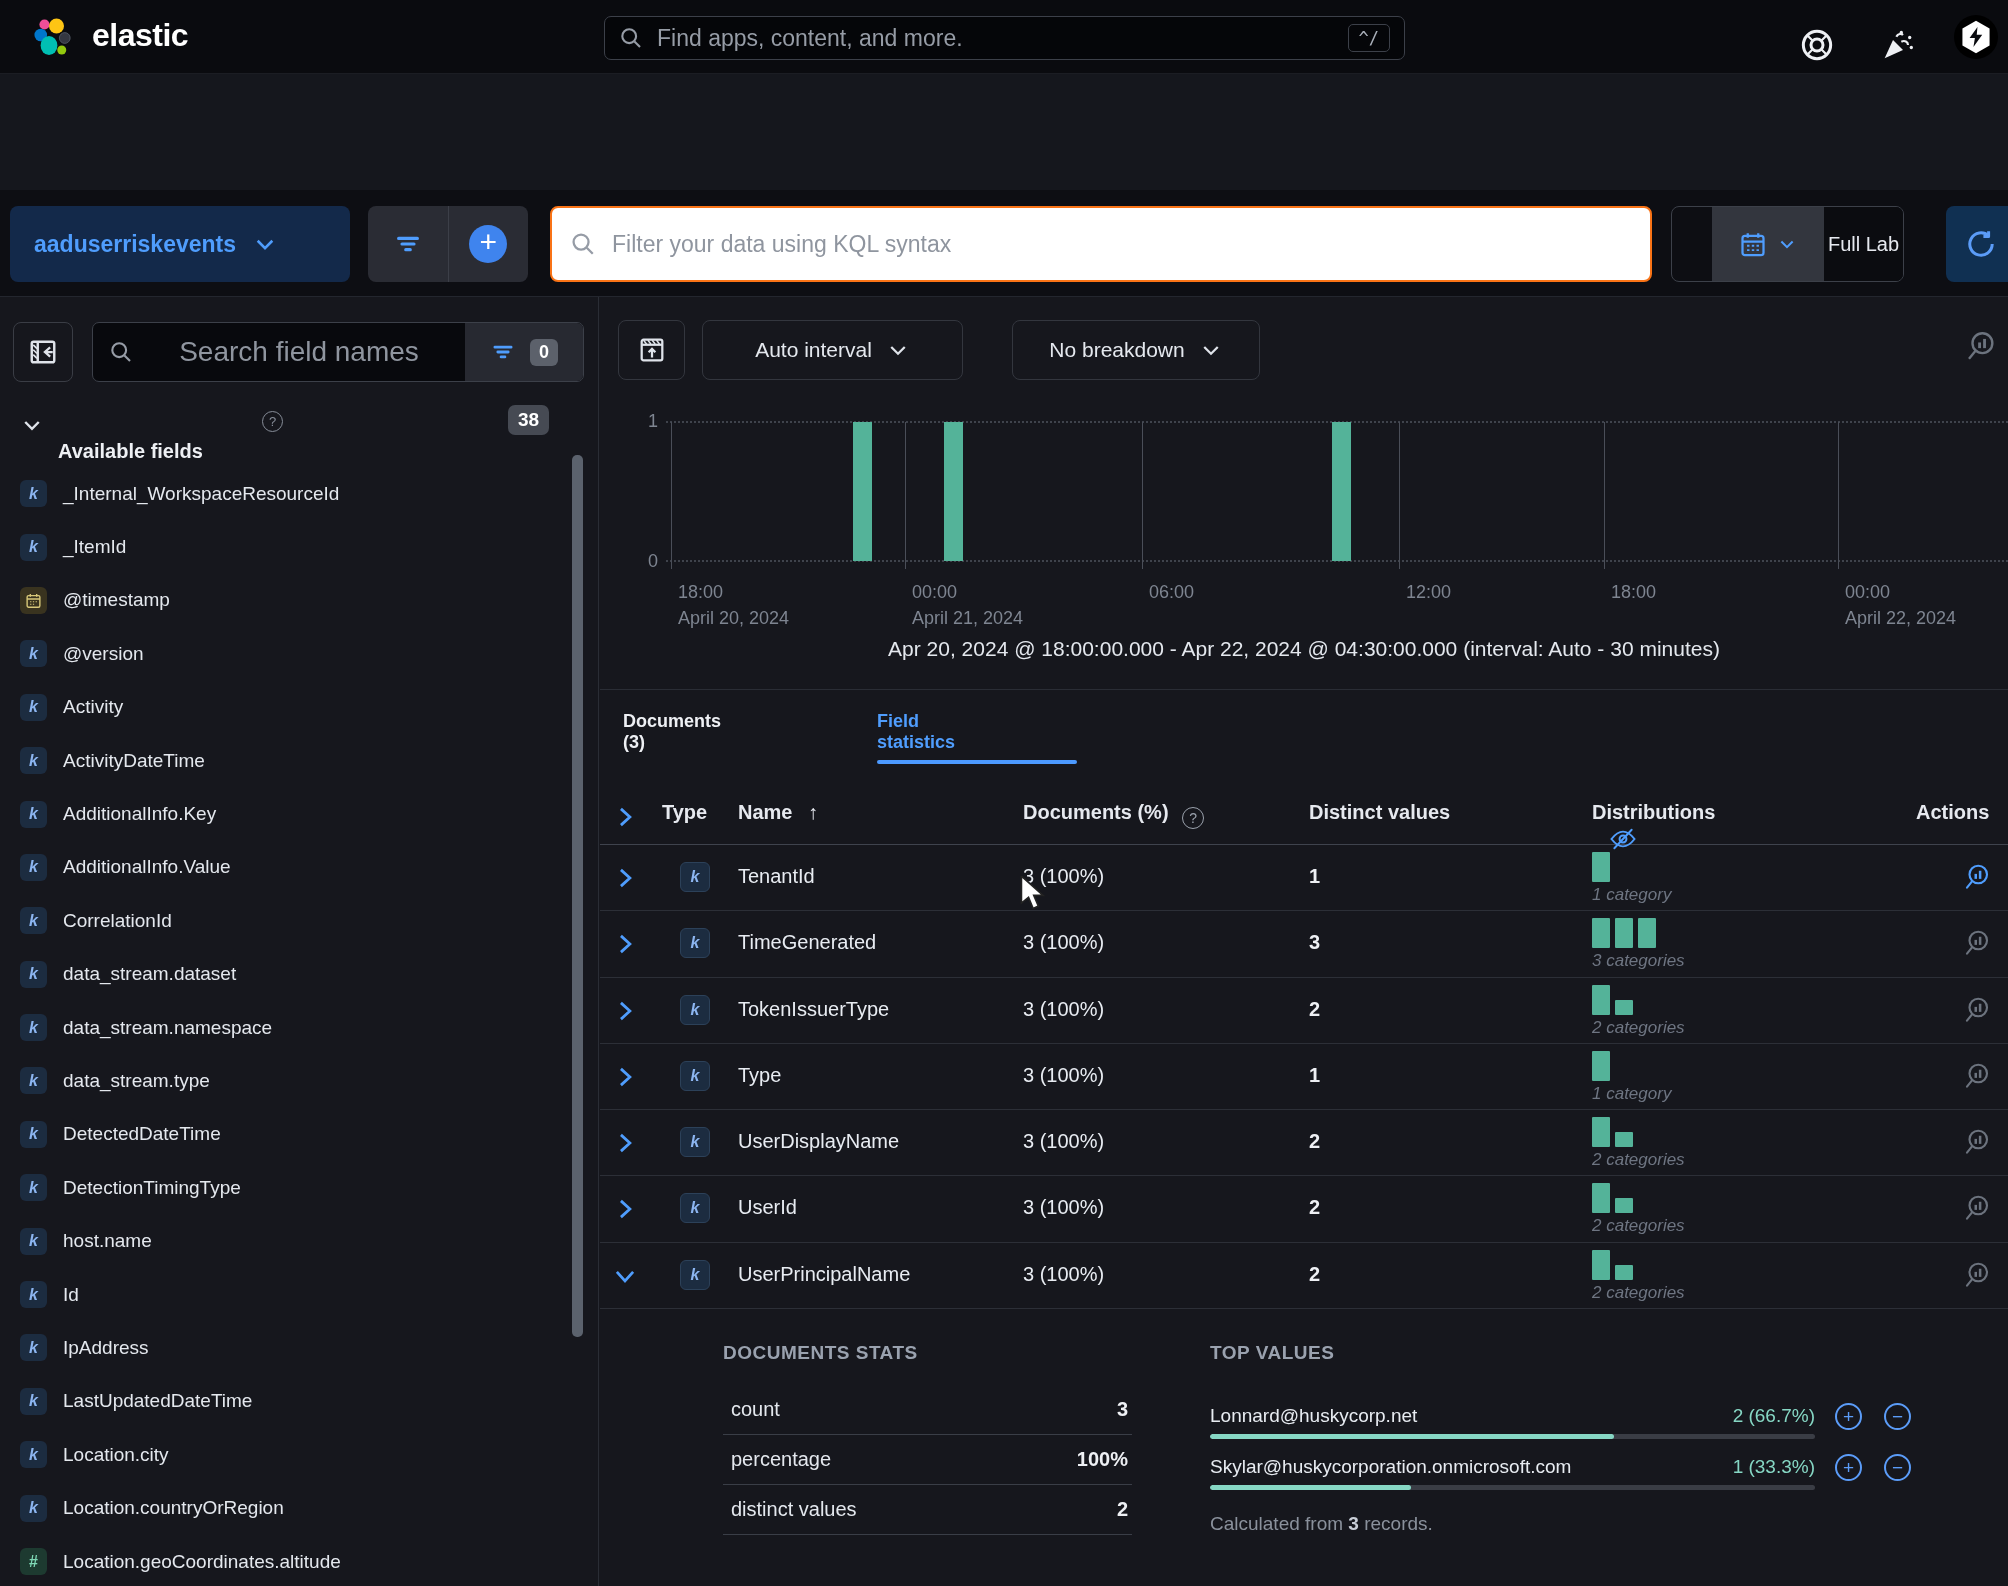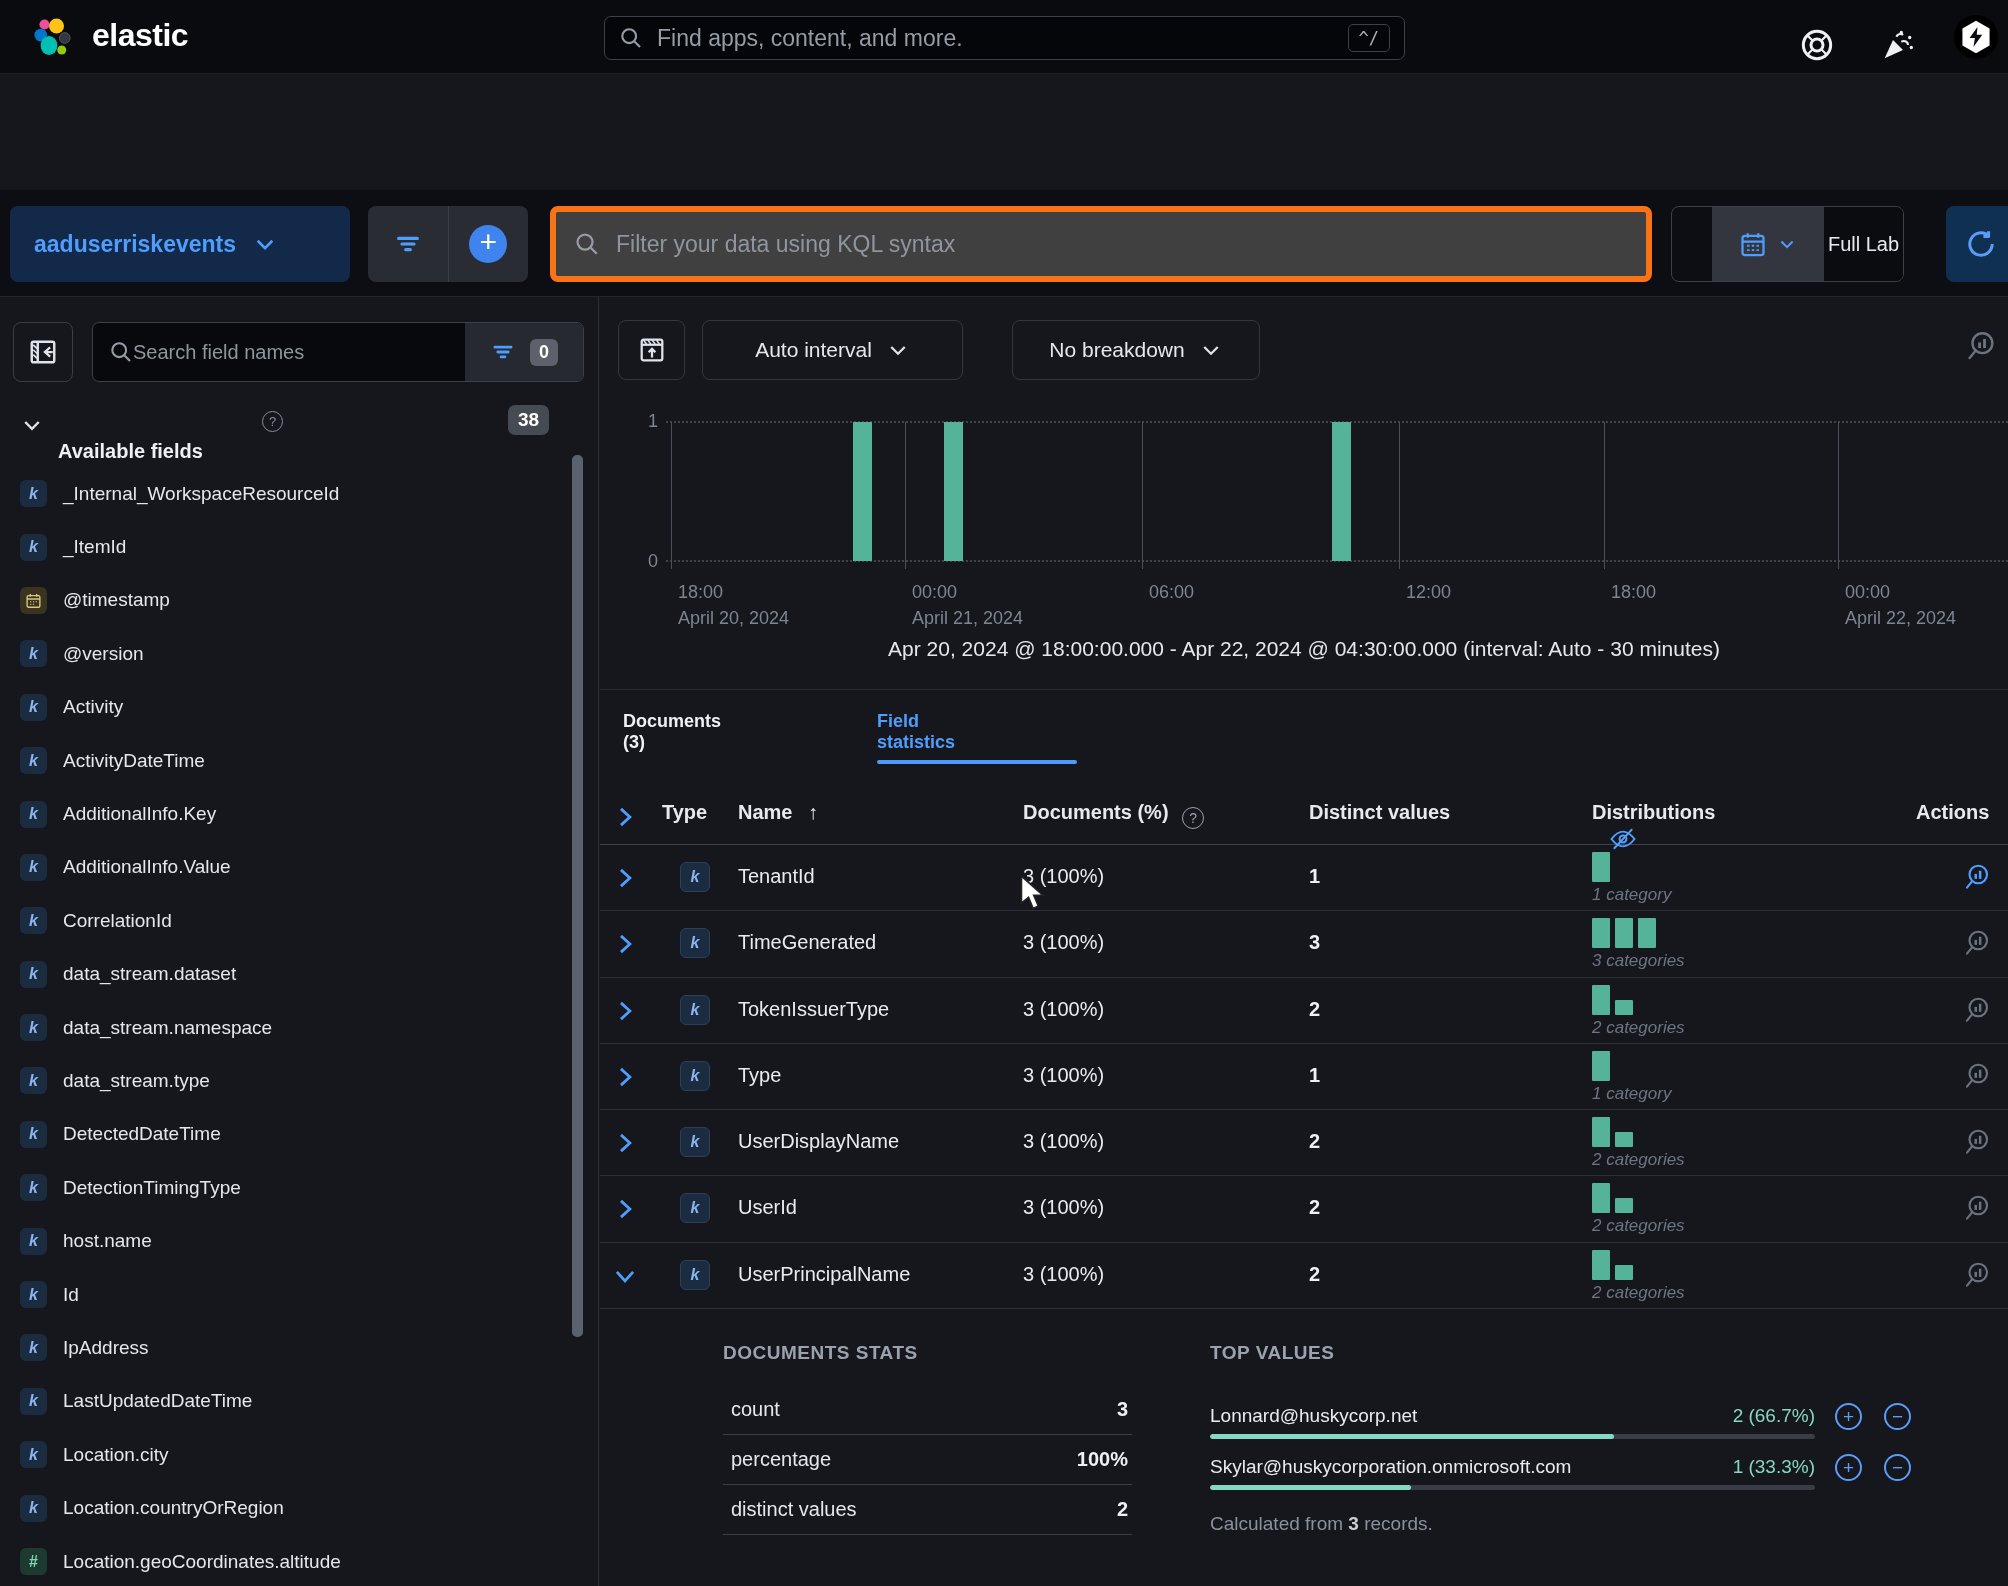--- a/index.html
+++ b/index.html
@@ -37,39 +37,39 @@
     border-bottom:1px solid #23262e; }
   #dataview-btn { position:absolute; left:10px; top:16px; width:340px; height:76px; background:#13294a;
     border-radius:8px; display:flex; align-items:center; padding:0 24px; gap:16px; }
   #dataview-btn .lbl { color:#4f9dfd; font-size:23px; font-weight:700; }
   #filter-group { position:absolute; left:368px; top:16px; width:160px; height:76px; background:#2a2c34;
     border-radius:8px; display:flex; }
   #filter-group .seg { flex:1; display:flex; align-items:center; justify-content:center; }
   #filter-group .seg + .seg { border-left:1px solid #3c3f48; }
   #add-filter-circle { width:38px; height:38px; border-radius:50%; background:#3f84ee; color:#fff;
     font-size:30px; line-height:34px; text-align:center; font-weight:400; }
-  #kql-input { position:absolute; left:550px; top:16px; width:1102px; height:76px; background:#404040;
-    border:6px solid #f97316; border-radius:8px; display:flex; align-items:center; padding:0 18px; }
+  #kql-input { position:absolute; left:550px; top:16px; width:1102px; height:76px; background:#ffffff;
+    border:2px solid #f97316; border-radius:8px; display:flex; align-items:center; padding:0 18px; }
   #kql-input .ph { color:#8f959f; font-size:23px; margin-left:16px; }
   #date-group { position:absolute; left:1671px; top:16px; width:233px; height:76px; border:1px solid #3c4049;
     border-radius:8px; display:flex; overflow:hidden;padding-left:40px; }
   #date-quick { width:112px; background:#33363e; display:flex; align-items:center; justify-content:center; gap:10px; }
   #date-label { flex:1; background:#0b0c10; display:flex; align-items:center; justify-content:center;
     font-size:20px; color:#e6e9ef; }
   #refresh-btn { position:absolute; left:1946px; top:16px; width:70px; height:76px; background:#103052;
     border-radius:8px 0 0 8px; display:flex; align-items:center; justify-content:center; }
 
   
   #content { position:absolute; left:0; top:297px; width:2008px; height:1289px; background:#16171d; }
   #sidebar { position:absolute; left:0; top:0; width:599px; height:1289px; border-right:1px solid #2a2d35; }
   #collapse-btn { position:absolute; left:13px; top:25px; width:60px; height:60px; border:1px solid #3a3d45;
     border-radius:8px; display:flex; align-items:center; justify-content:center; }
   #field-search { position:absolute; left:92px; top:25px; width:492px; height:60px; background:#08090d;
     border:1px solid #3c4049; border-radius:7px; display:flex; align-items:center; overflow:hidden; }
-  #field-search .ph { color:#8f959f; font-size:20px; margin-left:0; flex:1; }
+  #field-search .ph { color:#8f959f; font-size:28px; margin-left:0; flex:1;text-align:center; }
   #field-search .lead { margin-left:16px; }
   #field-search-append { width:118px; height:100%; background:#272931; display:flex; align-items:center;
     justify-content:center; gap:14px; }
   #zero-badge { background:#5c616b; color:#fff; font-weight:700; font-size:18px; border-radius:6px; padding:3px 9px; }
   #avail-header { position:absolute; left:0; top:108px; width:599px; height:40px; }
   #avail-title { position:absolute; left:58px; top:4px; font-size:20px; font-weight:700; color:#eef0f4;margin-top:31px; }
   #avail-help { position:absolute; left:262px; top:6px; width:21px; height:21px; border:1.5px solid #868d98;
     border-radius:50%; color:#868d98; font-size:13px; display:flex; align-items:center; justify-content:center; }
   #avail-count { position:absolute; left:508px; top:0px; background:#464a53; color:#fff; font-weight:700;
     font-size:19px; border-radius:7px; padding:4px 10px; }

